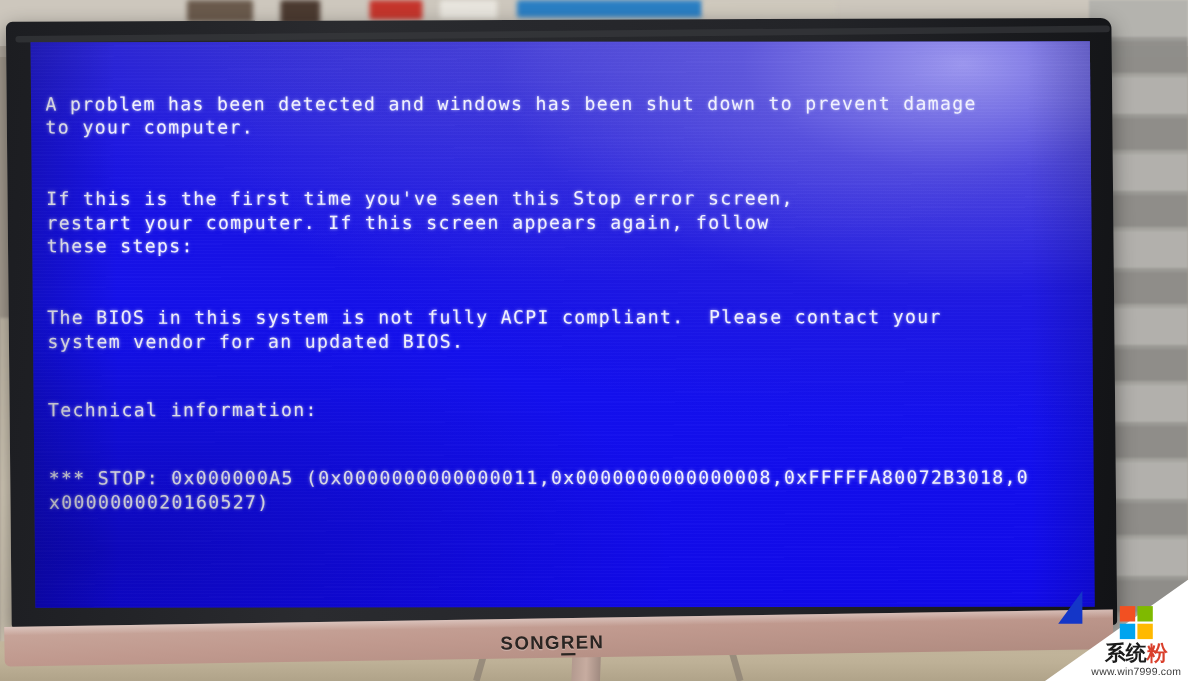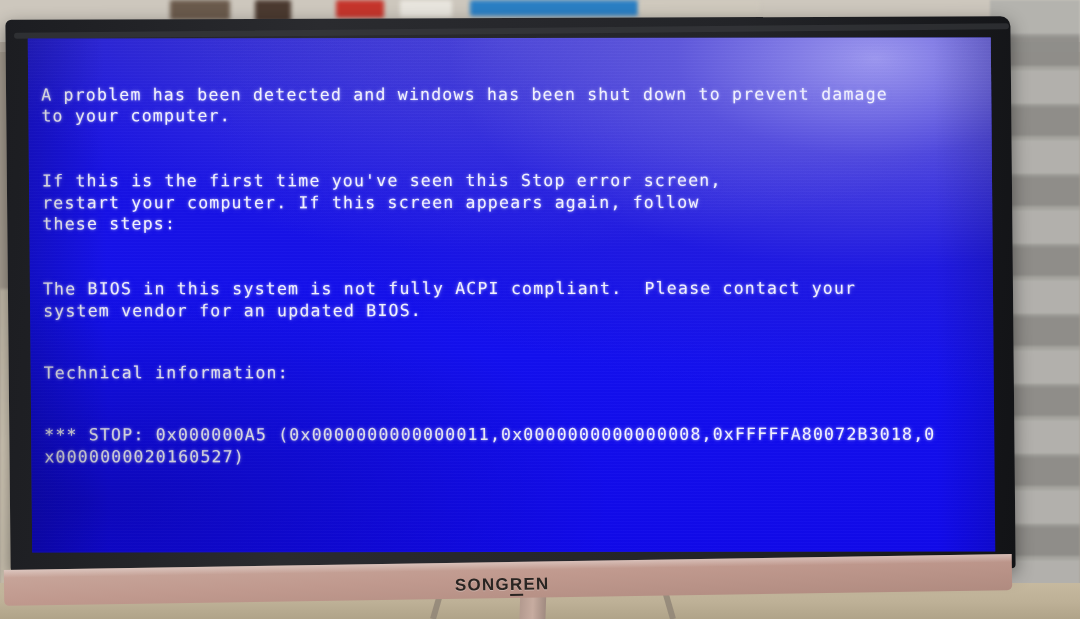--- a/index.html
+++ b/index.html
@@ -285,14 +285,28 @@
       <div class="screen-vignette"></div>
     </div>
 
     <div class="bezel-bottom">
       <div class="bezel-bottom-shade"></div>
     </div>
   </div>
 
   <div class="brand">SONG<span class="under">R</span>EN</div>
 
+  <div class="watermark">
+    <div class="wm-corner"></div>
+    <div class="wm-blue-tri"></div>
+    <div class="wm-inner">
+      <div class="wm-logo">
+        <i style="background:#f25022"></i>
+        <i style="background:#7fba00"></i>
+        <i style="background:#00a4ef"></i>
+        <i style="background:#ffb900"></i>
+      </div>
+      <div class="wm-cn"><span>系统</span><span class="hl">粉</span></div>
+      <div class="wm-url">www.win7999.com</div>
+    </div>
+  </div>
 
 </div>
 
 </body></html>

